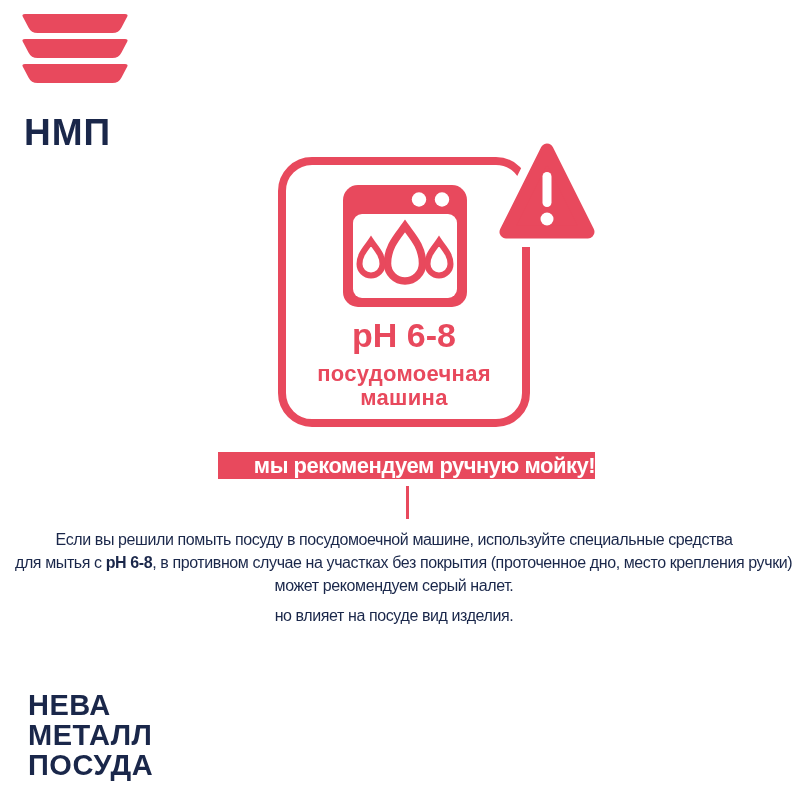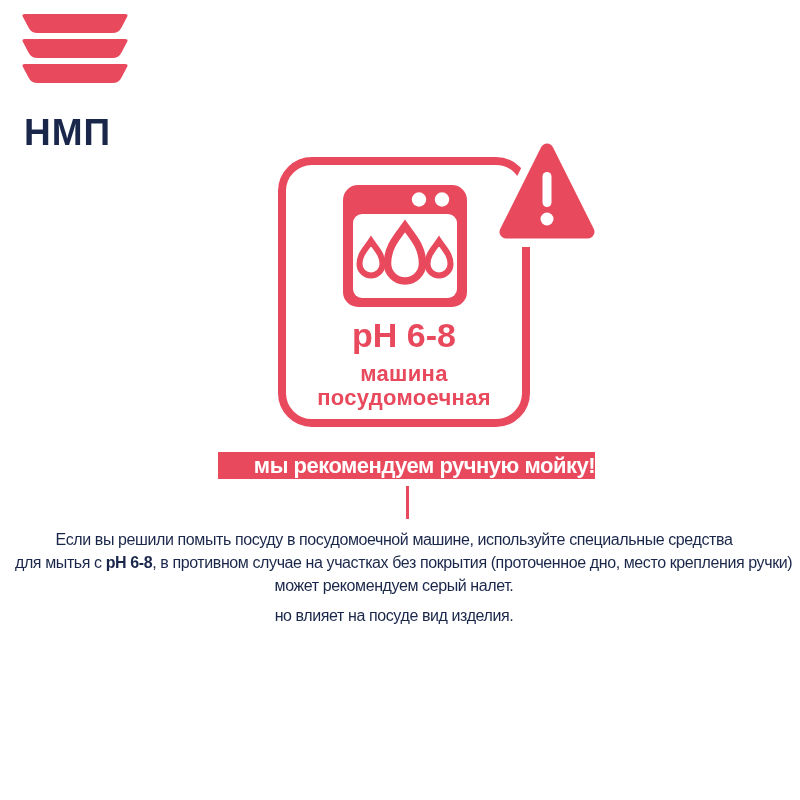--- a/index.html
+++ b/index.html
@@ -115,32 +115,37 @@
   <svg class="warning-triangle" width="110" height="110" viewBox="0 0 110 110" xmlns="http://www.w3.org/2000/svg">
 
     <path d="M55 12 L14 94 H96 Z" fill="#ffffff" stroke="#ffffff" stroke-width="30" stroke-linejoin="round"></path>
     <path d="M55 12 L14 94 H96 Z" fill="#e8495d" stroke="#e8495d" stroke-width="13" stroke-linejoin="round"></path>
     <rect x="50.5" y="34" width="9" height="35" rx="4.5" fill="#ffffff"></rect>
     <circle cx="55" cy="81" r="6.5" fill="#ffffff"></circle>
   </svg>
 
   <div class="ph-label">pH 6-8</div>
   <div class="machine-caption">
+    <div>посудомоечная</div>
     <div>машина</div>
-    <div>посудомоечная</div>
   </div>
 
   <div class="banner">мы рекомендуем ручную мойку!</div>
   <div class="pointer-line"></div>
 
   <div class="body-text">
     <p>
       <span class="line" style="display:block">Если вы решили помыть посуду в посудомоечной машине, используйте специальные средства</span>
       <span class="line" style="display:block"><span>для мытья с </span><strong>pH 6-8</strong><span>, в противном случае на участках без покрытия (проточенное дно, место крепления ручки)</span></span>
       <span class="line" style="display:block">может рекомендуем серый налет.</span>
     </p>
     <p>
       <span class="line" style="display:block">но влияет на посуде вид изделия.</span>
     </p>
   </div>
 
+  <div class="brand">
+    <div>НЕВА</div>
+    <div>МЕТАЛЛ</div>
+    <div>ПОСУДА</div>
+  </div>
 
 </div>
 
 </body></html>

